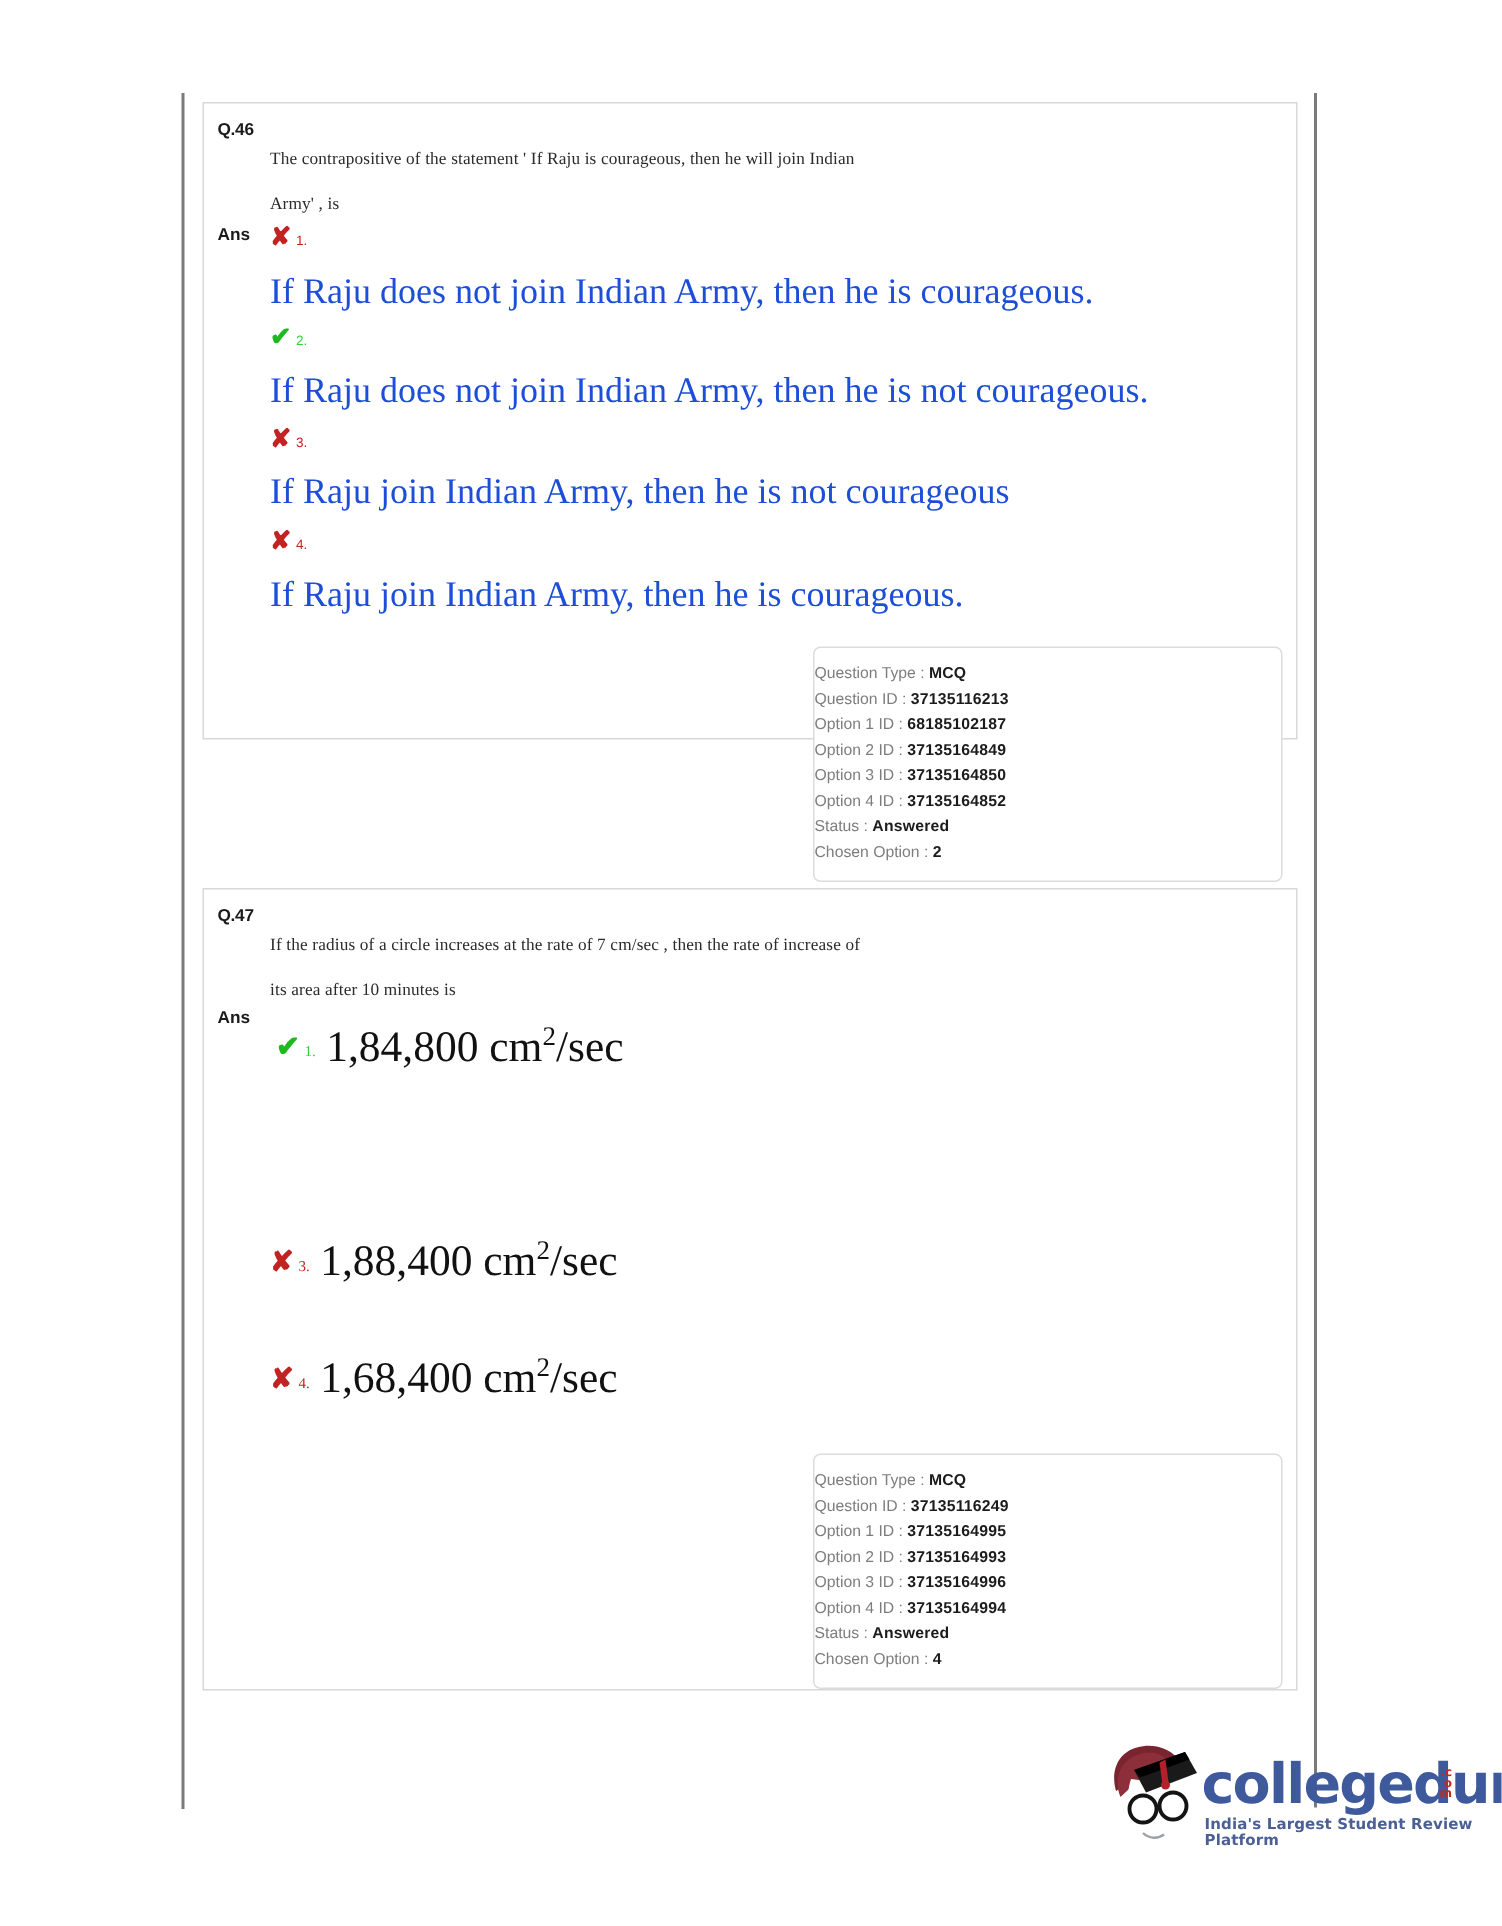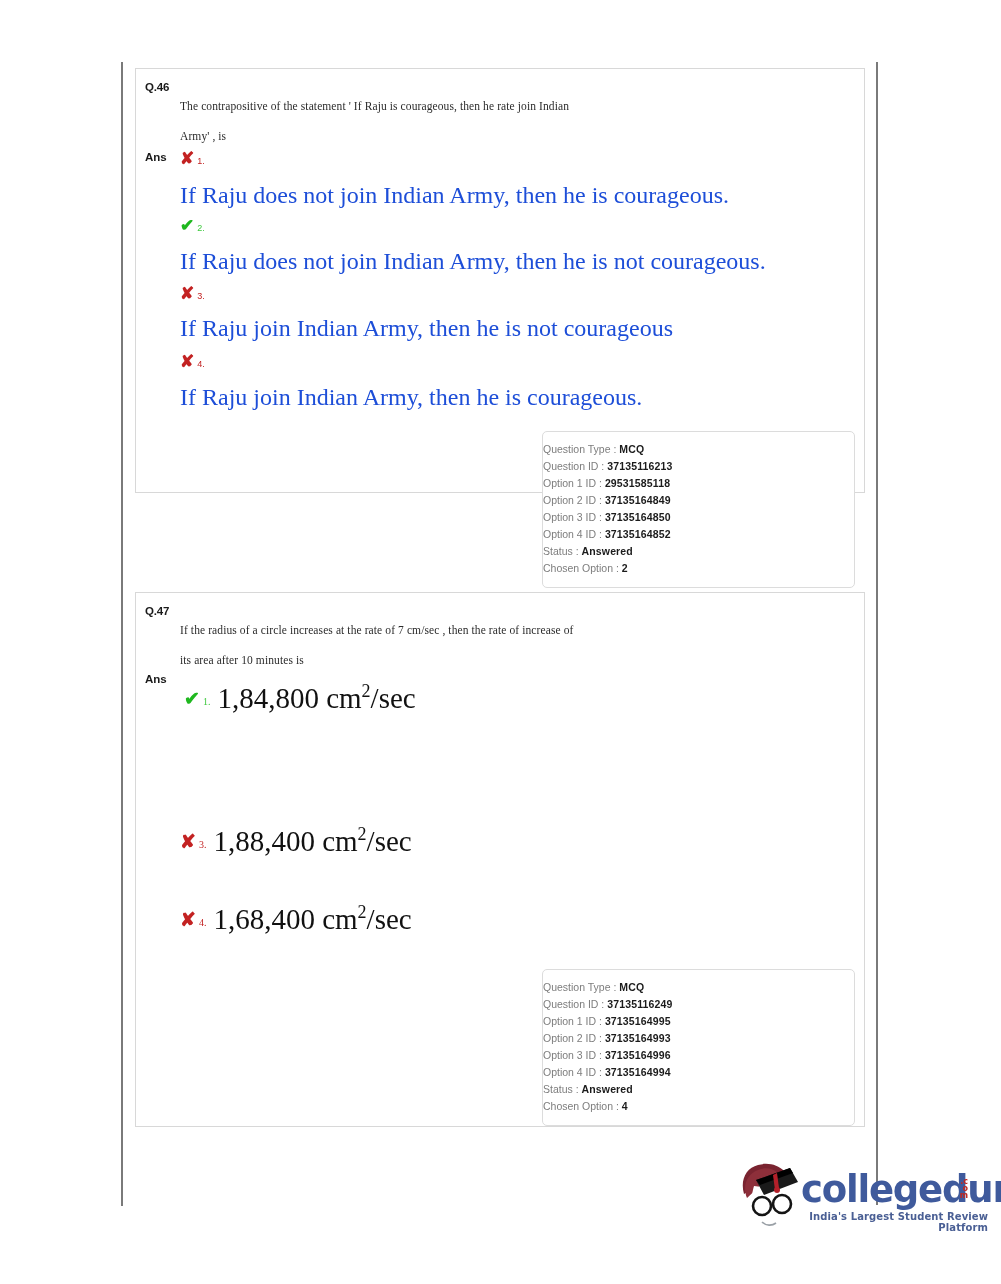--- a/index.html
+++ b/index.html
@@ -177,35 +177,34 @@
   }
   .logo-tagline {
     position: absolute;
     left: 65px;
     top: 63px;
     font-size: 10px;
     font-weight: bold;
     color: #4a5f94;
     letter-spacing: 0.1px;
     font-family: "DejaVu Sans", sans-serif;
-    text-align: right;
   }
   .mascot { position: absolute; left: 0; top: 8px; }
 </style>
 </head>
 <body>
 
 <div class="page-rule left"></div>
 <div class="page-rule right"></div>
 
 <div class="qblock" id="q46">
 
   <div class="qlabel" style="top:12px;">Q.46</div>
 
-  <div class="qtext" style="top:22px;">The contrapositive of the statement ' If Raju is courageous, then he rate join Indian</div>
+  <div class="qtext" style="top:22px;">The contrapositive of the statement ' If Raju is courageous, then he will join Indian</div>
   <div class="qtext" style="top:52px;">Army' , is</div>
 
   <div class="anslabel" style="top:82px;">Ans</div>
 
   <div class="option" style="top:80px;">
     <span class="marker wrong">✘</span><span class="optnum wrong">1.</span>
   </div>
   <div class="opt-text-line" style="top:113px;">If Raju does not join Indian Army,  then he is courageous.</div>
 
   <div class="option" style="top:147px;">
@@ -227,21 +226,21 @@
     <div class="metarow">
       <span class="mlabel">Question Type :</span>
       <span class="mval">MCQ</span>
     </div>
     <div class="metarow">
       <span class="mlabel">Question ID :</span>
       <span class="mval">37135116213</span>
     </div>
     <div class="metarow">
       <span class="mlabel">Option 1 ID :</span>
-      <span class="mval">29531585118</span>
+      <span class="mval">68185102187</span>
     </div>
     <div class="metarow">
       <span class="mlabel">Option 2 ID :</span>
       <span class="mval">37135164849</span>
     </div>
     <div class="metarow">
       <span class="mlabel">Option 3 ID :</span>
       <span class="mval">37135164850</span>
     </div>
     <div class="metarow">

